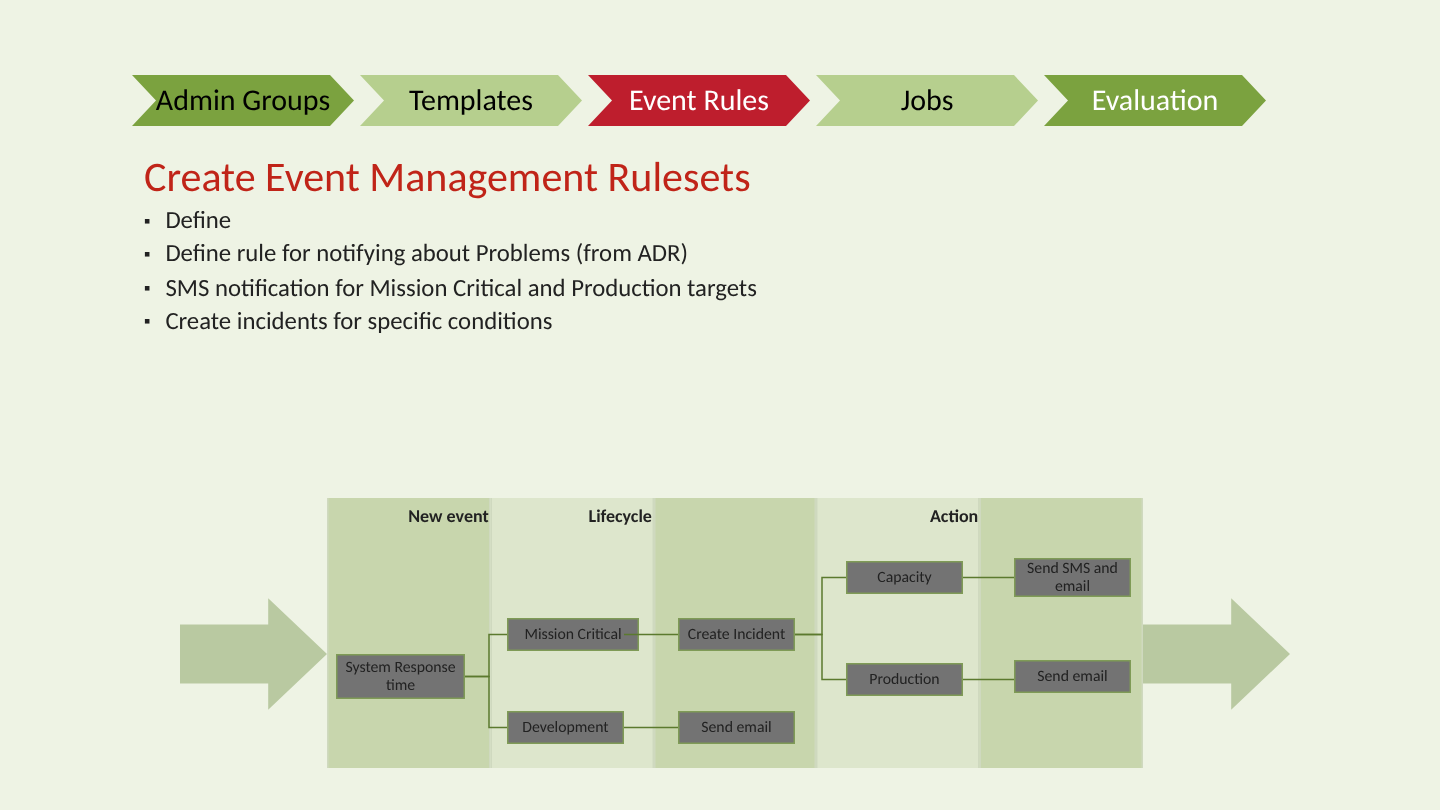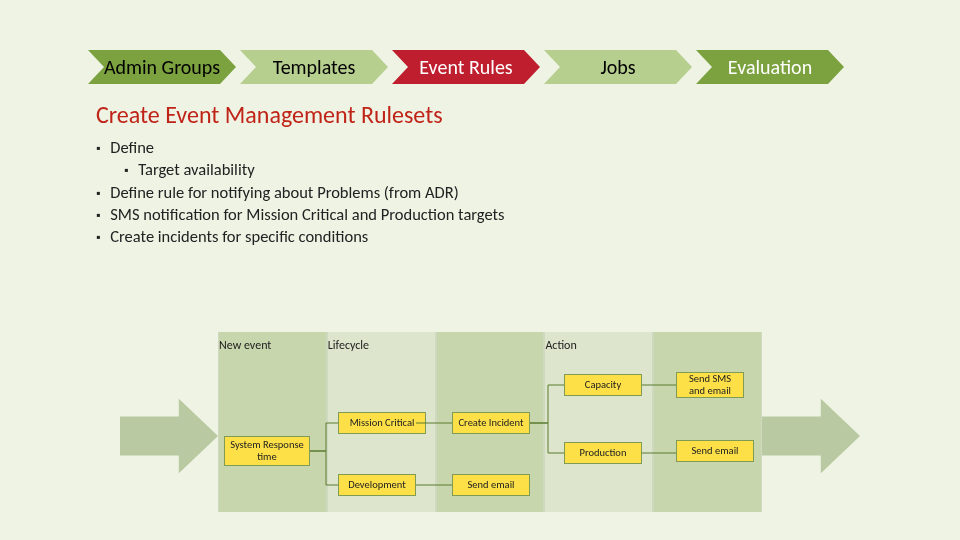--- a/index.html
+++ b/index.html
@@ -28,21 +28,21 @@
     font-size: 20px;
   }
   .chev svg { display: block; }
   .chev .lbl { position: absolute; left: 0; right: 0; text-align: center; }
 
   
   .heading {
     position: absolute;
     top: 100px;
     left: 96px;
-    font-size: 24px;
+    font-size: 28px;
     color: #c02418;
     font-weight: 400;
   }
 
   
   .bullets {
     position: absolute;
     top: 136px;
     left: 96px;
     font-size: 16.5px;
@@ -84,49 +84,49 @@
   }
   .col {
     flex: 1;
     border-left: 1px solid #cfd9bf;
     border-right: 1px solid #cfd9bf;
     position: relative;
   }
   .col:nth-child(odd) { background: #c8d6ad; }
   .col:nth-child(even) { background: #dde6cc; }
   .col-head {
-    text-align: left;
+    text-align: right;
     font-size: 12px;
-    font-weight: 400;
+    font-weight: 700;
     padding-top: 6px;
     height: 26px;
   }
 
   .node {
     position: absolute;
-    background: #fde047;
+    background: #737373;
     border: 1px solid #7f9b56;
     font-size: 10.5px;
     display: flex;
     align-items: center;
     justify-content: center;
     text-align: center;
     padding: 2px 4px;
     line-height: 1.1;
   }
 
   
   .n-sys   { left: 6px;   top: 104px; width: 86px; height: 30px; }
   .n-miss  { left: 120px; top: 80px;  width: 88px; height: 22px; }
   .n-dev   { left: 120px; top: 142px; width: 78px; height: 22px; }
   .n-cinc  { left: 234px; top: 80px;  width: 78px; height: 22px; }
   .n-se2   { left: 234px; top: 142px; width: 78px; height: 22px; }
   .n-cap   { left: 346px; top: 42px;  width: 78px; height: 22px; }
   .n-perf  { left: 346px; top: 110px; width: 78px; height: 22px; }
-  .n-sms   { left: 458px; top: 40px;  width: 68px; height: 26px; }
+  .n-sms   { left: 458px; top: 40px;  width: 78px; height: 26px; }
   .n-se3   { left: 458px; top: 108px; width: 78px; height: 22px; }
 
   .wires { position: absolute; left: 98px; top: 0; width: 544px; height: 180px; pointer-events: none; }
 </style>
 </head>
 <body>
 
 <div class="chev-row" id="chev-row">
     <div class="chev" style="width: 148px;">
       <svg width="148" height="34">
@@ -159,21 +159,20 @@
       <span class="lbl" style="color:#ffffff">Evaluation</span>
     </div>
   </div>
 
 <h1 class="heading">Create Event Management Rulesets</h1>
 
 <div class="bullets">
   <ul>
     <li>Define</li>
     <ul class="sub">
-      <li>Target availability</li>
     </ul>
     <li>Define rule for notifying about Problems (from ADR)</li>
     <li>SMS notification for Mission Critical and Production targets</li>
     <li>Create incidents for specific conditions</li>
   </ul>
 </div>
 
 <div class="diagram">
   <svg class="big-arrow left" viewBox="0 0 100 76">
     <polygon points="0,18 60,18 60,0 100,38 60,76 60,58 0,58" fill="#b9c9a1"></polygon>

